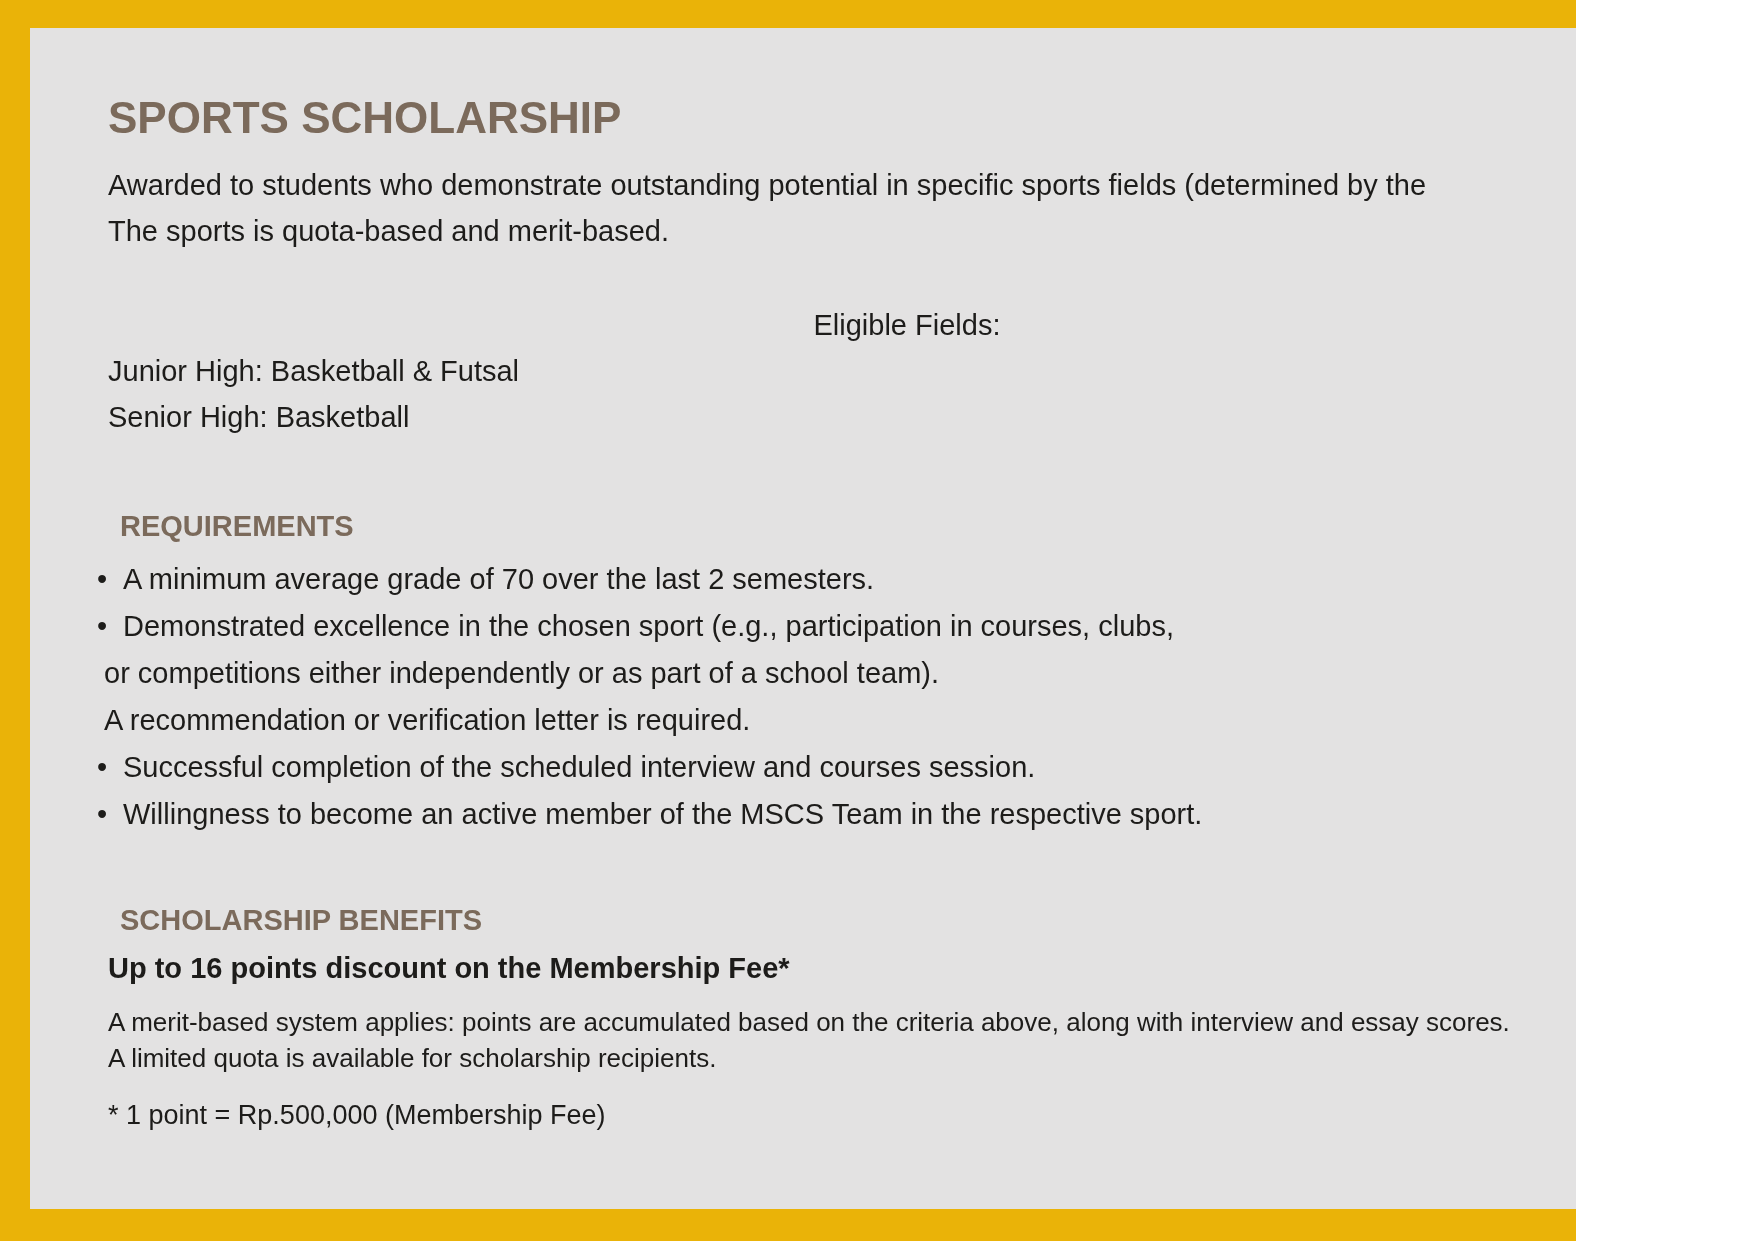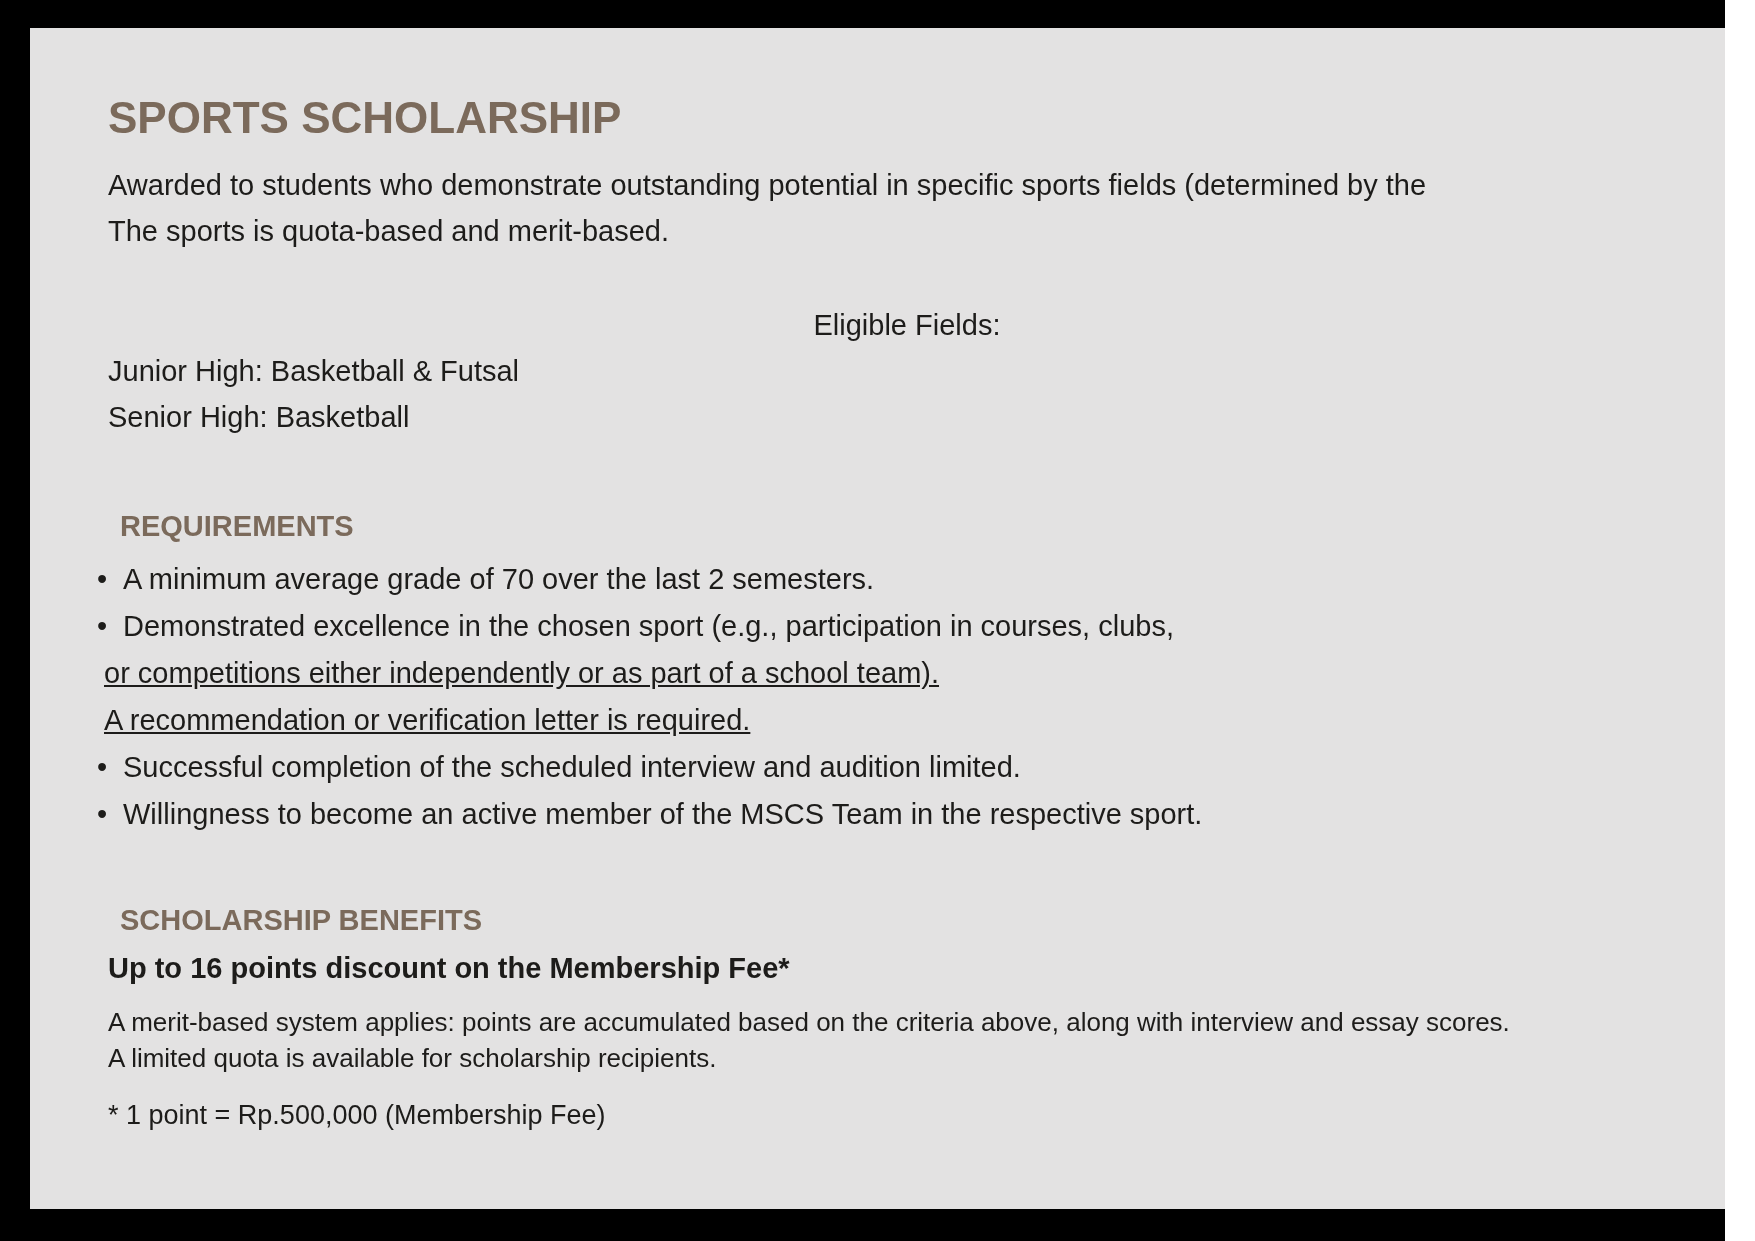--- a/index.html
+++ b/index.html
@@ -3,23 +3,23 @@
 <meta charset="utf-8">
 <style>
   html, body {
     margin: 0;
     padding: 0;
     background: #ffffff;
     font-family: "Liberation Sans", sans-serif;
   }
   .page {
     position: relative;
-    width: 1725px;
+    width: 1576px;
     height: 1241px;
-    background: #000000;
+    background: #eab308;
     overflow: hidden;
   }
   .panel {
     position: absolute;
     left: 30px;
     top: 28px;
     width: 1696px;
     height: 1181px;
     background: #e3e2e2;
   }
@@ -66,21 +66,20 @@
   }
   .bullet-line {
     margin-left: -11px;
   }
   .bullet-line .bullet {
     display: inline-block;
     width: 26px;
   }
   .cont-line {
     margin-left: -4px;
-    text-decoration: underline;
   }
   .benefit-headline {
     margin-top: 10px;
     font-size: 29px;
     line-height: 36px;
     font-weight: 700;
     color: #1d1c1a;
   }
   .benefit-detail {
     margin-top: 18px;
@@ -118,21 +117,21 @@
       <div class="req-list">
         <div class="bullet-line">
           <span class="bullet">•</span><span>A minimum average grade of 70 over the last 2 semesters.</span>
         </div>
         <div class="bullet-line">
           <span class="bullet">•</span><span>Demonstrated excellence in the chosen sport (e.g., participation in courses, clubs,</span>
         </div>
         <div class="cont-line">or competitions either independently or as part of a school team).</div>
         <div class="cont-line">A recommendation or verification letter is required.</div>
         <div class="bullet-line">
-          <span class="bullet">•</span><span>Successful completion of the scheduled interview and audition limited.</span>
+          <span class="bullet">•</span><span>Successful completion of the scheduled interview and courses session.</span>
         </div>
         <div class="bullet-line">
           <span class="bullet">•</span><span>Willingness to become an active member of the MSCS Team in the respective sport.</span>
         </div>
       </div>
 
       <h2 class="section-heading benefits-heading">SCHOLARSHIP BENEFITS</h2>
 
       <div class="benefit-headline">Up to 16 points discount on the Membership Fee*</div>
 

